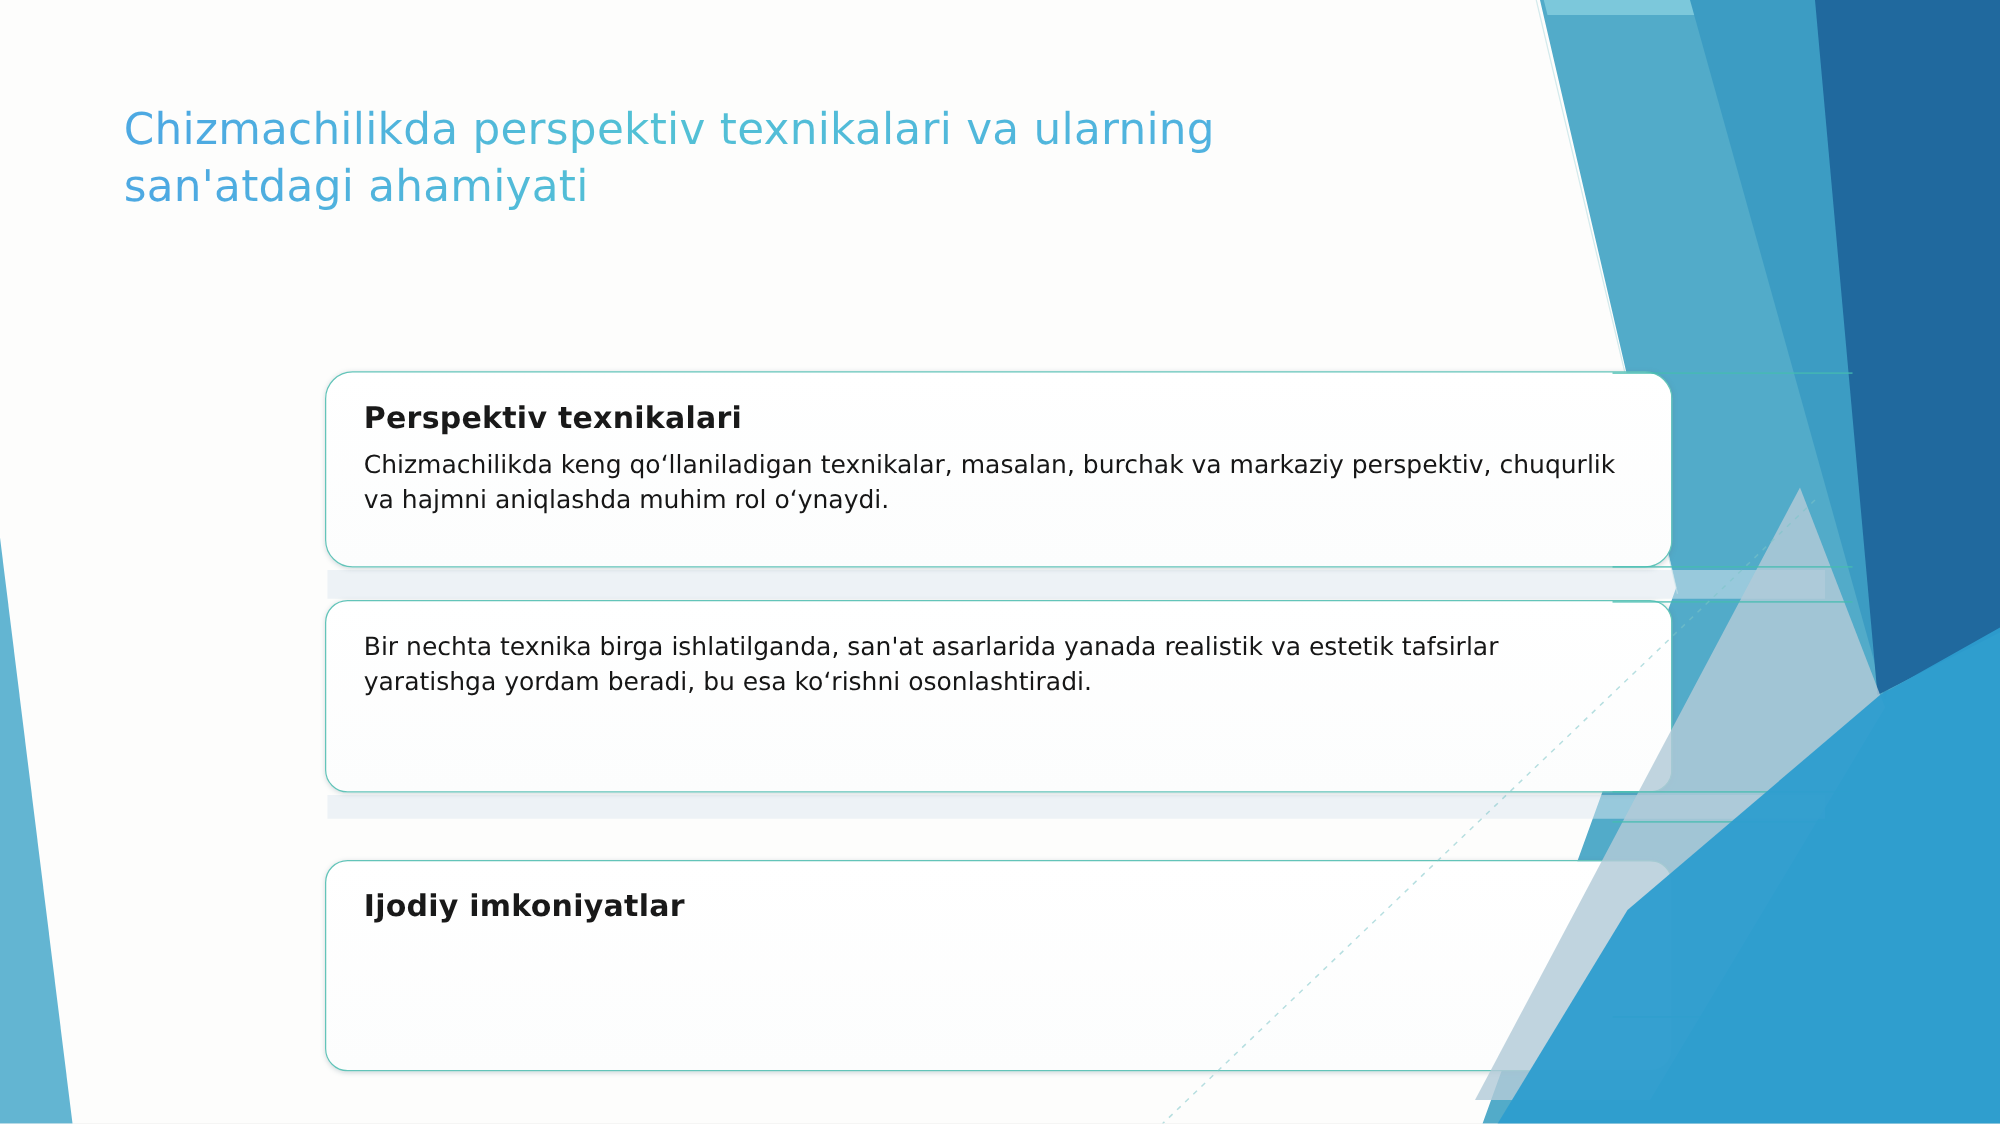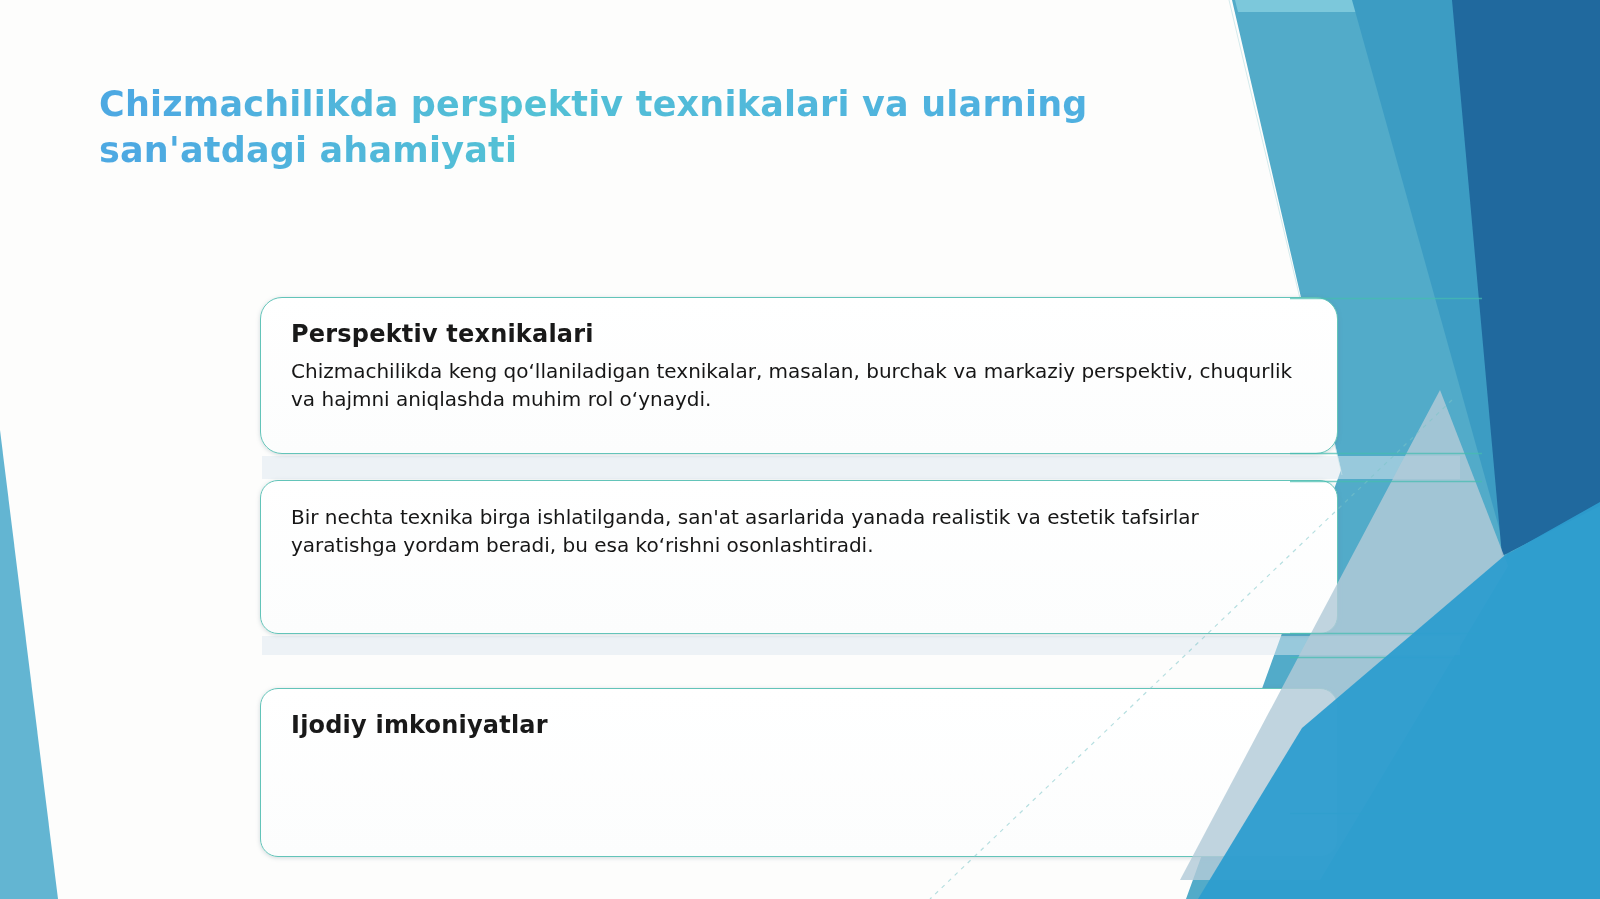--- a/index.html
+++ b/index.html
@@ -7,21 +7,21 @@
     position:relative;
     width:1600px;height:899px;
     background:#fdfdfc;
     overflow:hidden;
     font-family:"DejaVu Sans","Liberation Sans",sans-serif;
   }
   svg.decor{position:absolute;left:0;top:0;width:1600px;height:899px;pointer-events:none;}
   .title{
     position:absolute;left:99px;top:82px;width:990px;
     margin:0;
-    font-size:35px;font-weight:700;line-height:1.3;letter-spacing:0.2px;
+    font-size:35px;font-weight:400;line-height:1.3;letter-spacing:0.2px;
     color:#54b1dc;
     background:linear-gradient(94deg,#4da9e2 4%,#53c1d5 42%,#4fb0e0 92%);
     -webkit-background-clip:text;background-clip:text;
     -webkit-text-fill-color:transparent;
   }
   .card{
     position:absolute;left:260px;width:1078px;
     box-sizing:border-box;
     background:linear-gradient(180deg,#ffffff 0%,#fcfdfd 100%);
     border:1.6px solid #63c4b9;

